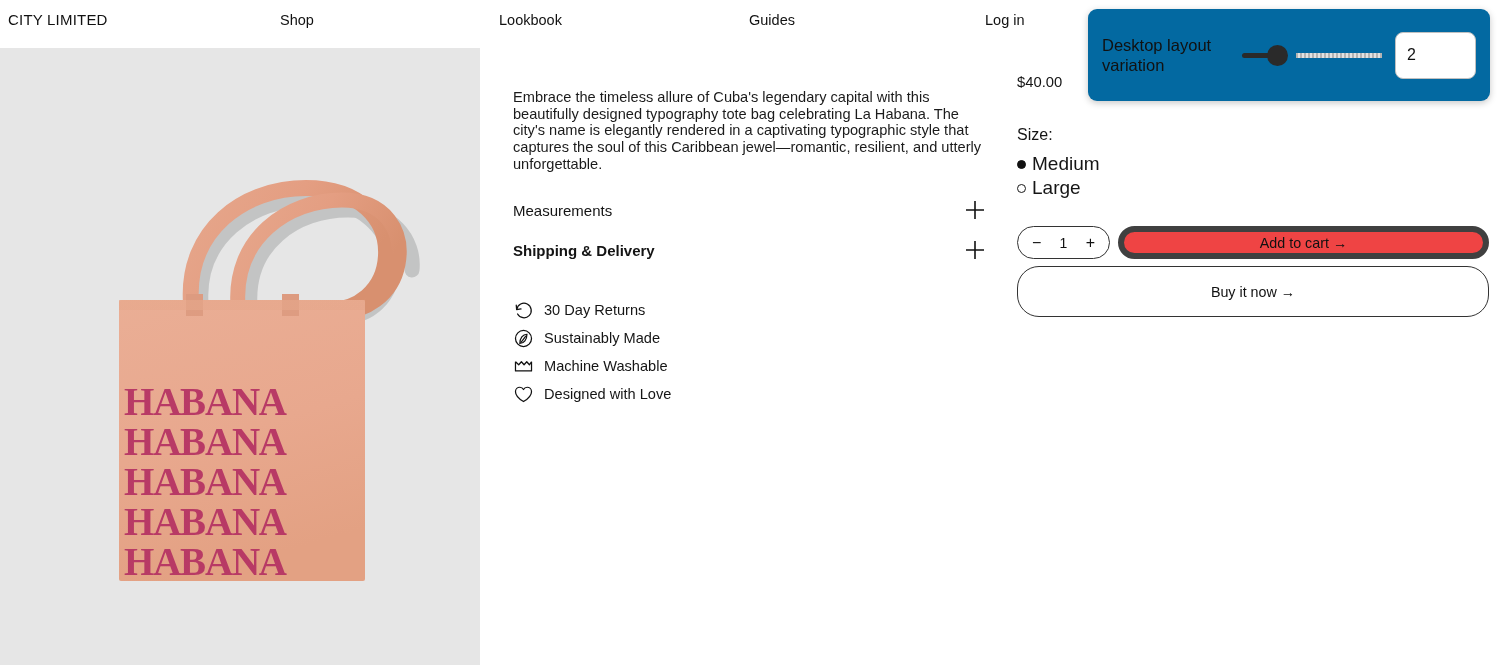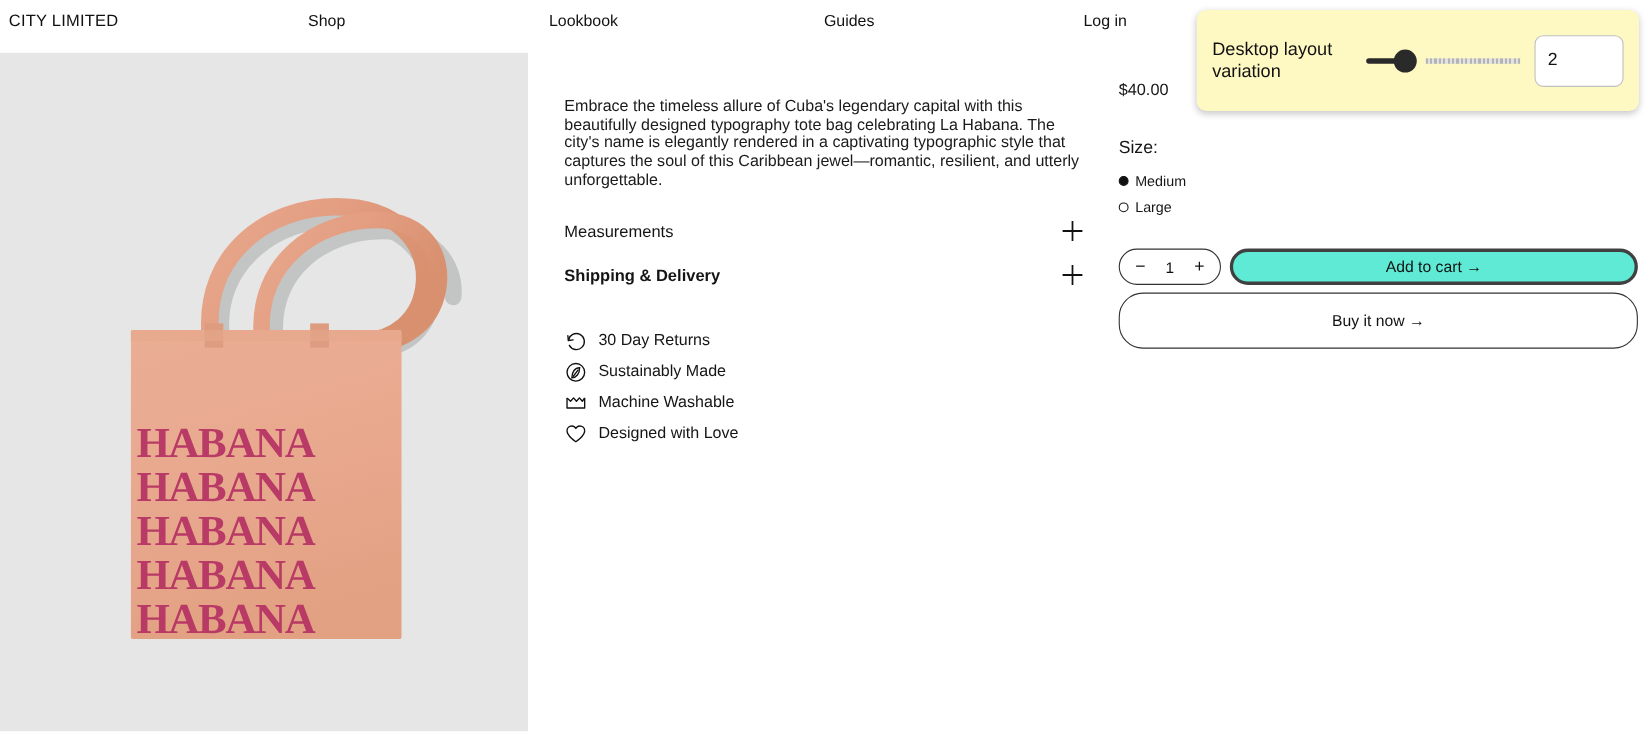--- a/index.html
+++ b/index.html
@@ -62,50 +62,50 @@
   .col-right { position: absolute; left: 1017px; top: 0; width: 472px; }
   .price { position: absolute; left: 0; top: 74px; font-size: 14.8px; color: #151515; }
   .size-label { position: absolute; left: 0; top: 126px; font-size: 16px; color: #151515; }
   .size-opts { position: absolute; left: 0; top: 152px; }
   .size-opt { display: flex; align-items: center; height: 24px; cursor: pointer; }
   .radio {
     width: 9px; height: 9px; border-radius: 50%;
     border: 1px solid #1a1a1a; margin-right: 6px; flex: 0 0 9px;
   }
   .radio.checked { background: #111; border-color: #111; }
-  .size-text { font-size: 13px; color: #151515; }
+  .size-text { font-size: 19px; color: #151515; }
 
   .buy-row { position: absolute; left: 0; top: 226px; display: flex; gap: 8px; }
   .qty {
     width: 93px; height: 33px; border: 1px solid #333; border-radius: 22px;
     display: flex; align-items: center; justify-content: space-between;
     padding: 0 12px; background: #fff;
   }
   .qty-btn {
     font-size: 16px; color: #111; background: none; border: 0;
     cursor: pointer; line-height: 1; padding: 0 2px; font-family: inherit;
   }
   .qty-val { font-size: 14px; color: #111; }
   .btn-cart {
-    width: 371px; height: 33px; border: 3px solid #404040; border-radius: 22px;
-    background: #5eead4; font-size: 14.3px; color: #111; cursor: pointer;
+    width: 371px; height: 33px; border: 6px solid #404040; border-radius: 22px;
+    background: #ef4444; font-size: 14.3px; color: #111; cursor: pointer;
     font-family: inherit;
   }
   .btn-buy {
     position: absolute; left: 0; top: 266px;
     width: 472px; height: 51px; border: 1px solid #333; border-radius: 22px;
     background: #fff; font-size: 14.3px; color: #111; cursor: pointer;
     font-family: inherit;
   }
 
   
   .overlay {
     position: absolute; left: 1088px; top: 9px;
     width: 402px; height: 92px;
-    background: #fef9c3; border-radius: 9px;
+    background: #0369a1; border-radius: 9px;
     box-shadow: 0 2px 7px rgba(0,0,0,.22);
     display: flex; align-items: center; padding: 0 14px;
   }
   .ov-label {
     width: 128px; font-size: 16.5px; line-height: 20px; color: #111;
   }
   .ov-slider { position: relative; width: 140px; height: 30px; margin-left: 12px; }
   .ov-track-fill {
     position: absolute; left: 0; top: 13px; width: 34px; height: 5px;
     background: #2a2a2a; border-radius: 3px;

